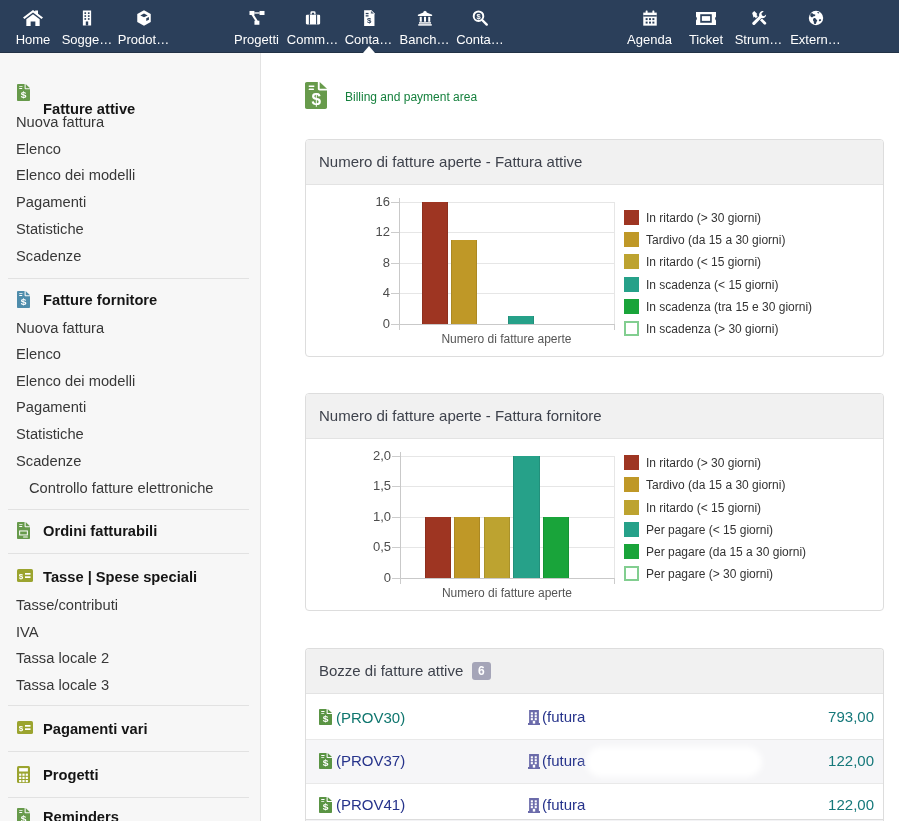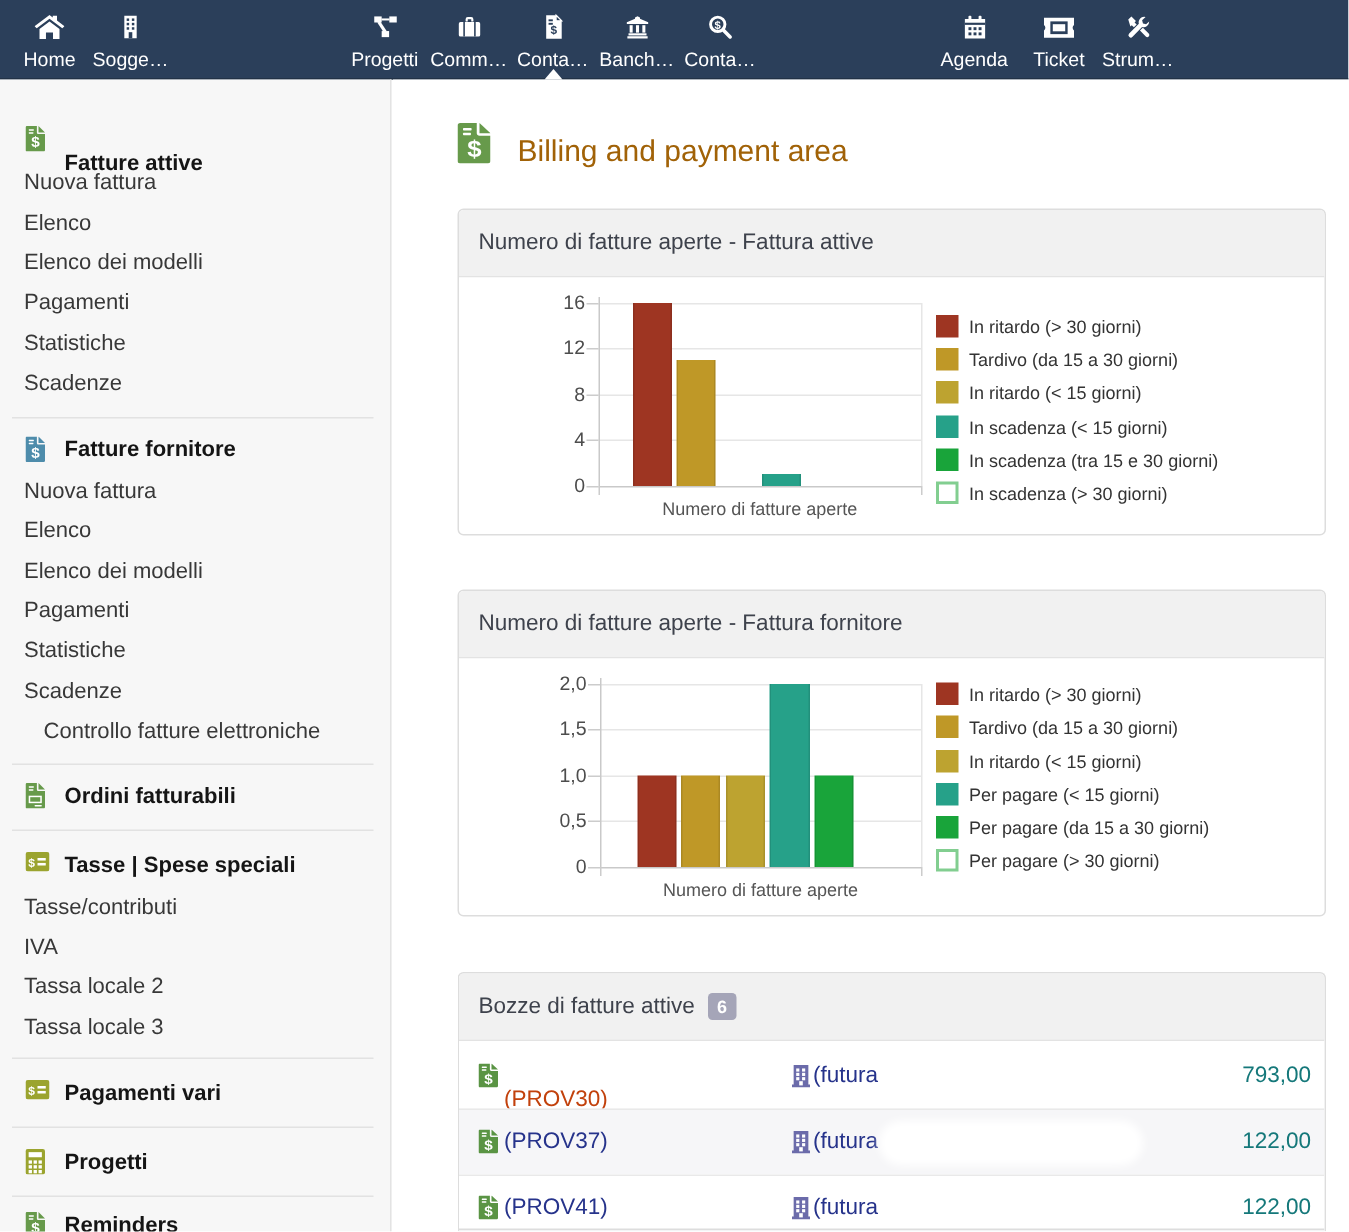--- a/index.html
+++ b/index.html
@@ -55,20 +55,32 @@
               <rect x="8.6" y="8.3" width="2.2" height="2.2"></rect>
               <rect x="13.2" y="8.3" width="2.2" height="2.2"></rect>
               <rect x="8.6" y="12.2" width="2.2" height="2.2"></rect>
               <rect x="13.2" y="12.2" width="2.2" height="2.2"></rect>
               <rect x="10.4" y="16.6" width="3.2" height="5.4"></rect>
             </g>
           </svg>
         </div>
         <span class="lb">Sogge…</span>
       </div>
+<div class="ni" style="left:113.5px">
+        <div class="ico">
+          <svg width="18" height="18" viewBox="0 0 24 24">
+            <path fill="#fff" d="M12 1.8l9 4.8v10.8l-9 4.8-9-4.8V6.6z"></path>
+            <g fill="#2b3f5a">
+              <path d="M12 6.1l4.9 2.5L12 11.1 7.1 8.6z"></path>
+              <path d="M15 12.4l3.6-1.9v3.7L15 16.1z"></path>
+            </g>
+          </svg>
+        </div>
+        <span class="lb">Prodot…</span>
+      </div>
 <div class="ni" style="left:282.5px">
         <div class="ico">
           <svg width="18" height="18" viewBox="0 0 24 24">
             <path fill="#fff" d="M4 7.5h16a1.5 1.5 0 0 1 1.5 1.5v10a1.5 1.5 0 0 1-1.5 1.5H4A1.5 1.5 0 0 1 2.5 19V9A1.5 1.5 0 0 1 4 7.5z"></path>
             <path fill="none" stroke="#fff" stroke-width="1.9" d="M9.5 7.2V5.1a1 1 0 0 1 1-1h3a1 1 0 0 1 1 1v2.1"></path>
             <g stroke="#2b3f5a" stroke-width="1.4">
               <line x1="7.2" y1="7.5" x2="7.2" y2="20.5"></line>
               <line x1="16.8" y1="7.5" x2="16.8" y2="20.5"></line>
             </g>
           </svg>
@@ -160,20 +172,34 @@
       </div>
 <div class="ni" style="left:728.5px">
         <div class="ico">
           <svg width="18" height="18" viewBox="0 0 24 24">
             <path fill="#fff" d="M21.5 7.2a5 5 0 0 1-6.3 4.9L6.7 20.7a2.1 2.1 0 0 1-3-3l8.6-8.5a5 5 0 0 1 6-6.2l-3.1 3.1.8 2.7 2.7.8z"></path>
             <path fill="#fff" d="M2.9 5.3L5.7 2.6l4 4.1-1.2 1.2 1.9 1.9-2.5 2.5L6 10.4 4.8 11.5z"></path>
             <path fill="#fff" d="M13.3 15.1l2.6-2.5 5.2 5.2a1.8 1.8 0 0 1-2.6 2.6z"></path>
           </svg>
         </div>
         <span class="lb">Strum…</span>
+      </div>
+<div class="ni" style="left:785.5px">
+        <div class="ico">
+          <svg width="18" height="18" viewBox="0 0 24 24">
+            <circle cx="12" cy="12" r="9.6" fill="#fff"></circle>
+            <g fill="#2b3f5a">
+              <path d="M4.8 6.1c1.1-.4 2.6-.5 3.4.4.5.7 1.8.3 2.5.9.7.5.4 1.6-.3 2-.9.4-1.9.2-2.6 1-.5.8-1.6.9-2.3.3-1-.7-1.4-2.2-1.1-3.3z"></path>
+              <path d="M9.4 12c1 0 2.3.3 2.6 1.3.3.9 1.5 1.1 1.6 2 .1.9-.8 1.4-1.1 2.2-.3.9-.2 2-1.2 2.4-1 .3-1.8-.6-2.1-1.4-.3-.8 0-1.7-.6-2.4-.6-.9-.9-2-.2-2.9.3-.5.5-1.1 1-1.2z"></path>
+              <path d="M16.2 14.1c.7-.7 2-.8 2.5 0 .4.7 0 1.6-.7 2-.7.3-1.7.2-2.1-.5-.3-.6 0-1.1.3-1.5z"></path>
+              <path d="M15 3.9c.8.3 1.6.8 1.4 1.4-.2.6-1.2.7-1.8.4-.6-.3-1-.9-.7-1.4.2-.5.6-.5 1.1-.4z"></path>
+            </g>
+          </svg>
+        </div>
+        <span class="lb">Extern…</span>
       </div>
 <div id="caret"></div>
     </div>
 <div id="side">
       <div class="sic" style="top:31px"><svg width="13" height="17" viewBox="0 0 384 512" preserveAspectRatio="none">
           <path fill="#679a4b" d="M32 0C14 0 0 14 0 32v448c0 18 14 32 32 32h320c18 0 32-14 32-32V160H256c-18 0-32-14-32-32V0z"></path>
           <path fill="#679a4b" d="M256 0v128h128z"></path>
           <rect x="64" y="64" width="100" height="30" rx="8" fill="#fff"></rect>
           <rect x="64" y="124" width="92" height="30" rx="8" fill="#fff"></rect>
           <text x="196" y="428" font-family="Liberation Sans,sans-serif" font-size="300" font-weight="bold" fill="#fff" text-anchor="middle">$</text>
@@ -257,21 +283,21 @@
 <div class="sh" style="top:751px">Reminders</div>
     </div>
 <div id="content">
       <div class="a" style="left:43px;top:29px"><svg width="22" height="27" viewBox="0 0 384 512" preserveAspectRatio="none">
           <path fill="#679a4b" d="M32 0C14 0 0 14 0 32v448c0 18 14 32 32 32h320c18 0 32-14 32-32V160H256c-18 0-32-14-32-32V0z"></path>
           <path fill="#679a4b" d="M256 0v128h128z"></path>
           <rect x="64" y="64" width="100" height="30" rx="8" fill="#fff"></rect>
           <rect x="64" y="124" width="92" height="30" rx="8" fill="#fff"></rect>
           <text x="196" y="428" font-family="Liberation Sans,sans-serif" font-size="300" font-weight="bold" fill="#fff" text-anchor="middle">$</text>
         </svg></div>
-<div class="a" style="left:83px;top:37px;font-size:20px;color:#a16207;">Billing and payment area</div>
+<div class="a" style="left:83px;top:37px;font-size:12px;color:#15803d;">Billing and payment area</div>
 <div class="panel" style="top:86px;height:218px">
 <div class="phead">
           <div class="ptitle">Numero di fatture aperte - Fattura attive</div>
         </div>
 <div class="glin" style="left:93px;top:61.5px;width:215px"></div>
 <div class="glin" style="left:93px;top:92px;width:215px"></div>
 <div class="glin" style="left:93px;top:122.5px;width:215px"></div>
 <div class="glin" style="left:93px;top:153px;width:215px"></div>
 <div class="a" style="left:308px;top:61.5px;width:1px;height:122.5px;background:#e6e6e6"></div>
 <div class="a" style="left:93px;top:57.5px;width:1px;height:126.5px;background:#c9c9c9"></div>
@@ -353,21 +379,21 @@
           <span style="position:absolute;left:166px;top:13px;background:#a5a5b8;color:#fff;font-size:12px;font-weight:bold;border-radius:3px;padding:2px 6px;line-height:14px;">6</span>
         </div>
 <div class="a" style="left:0;top:45px;width:577px;height:45px;background:#fff;"></div>
 <div class="a" style="left:13px;top:59.5px"><svg width="13" height="16" viewBox="0 0 384 512" preserveAspectRatio="none">
             <path fill="#5a9444" d="M32 0C14 0 0 14 0 32v448c0 18 14 32 32 32h320c18 0 32-14 32-32V160H256c-18 0-32-14-32-32V0z"></path>
             <path fill="#5a9444" d="M256 0v128h128z"></path>
             <rect x="64" y="64" width="100" height="30" rx="8" fill="#fff"></rect>
             <rect x="64" y="124" width="92" height="30" rx="8" fill="#fff"></rect>
             <text x="196" y="428" font-family="Liberation Sans,sans-serif" font-size="300" font-weight="bold" fill="#fff" text-anchor="middle">$</text>
           </svg></div>
-<div class="a rowtxt" style="left:30px;top:75px;color:#c2410c">(PROV30)</div>
+<div class="a rowtxt" style="left:30px;top:60px;color:#0f766e">(PROV30)</div>
 <div class="a" style="left:222px;top:60.5px"><svg width="12" height="15" viewBox="0 0 12 15">
             <rect x="1.1" y="0" width="9.8" height="13.6" fill="#6b6baa"></rect>
             <rect x="0" y="13" width="12" height="2" fill="#6b6baa"></rect>
             <rect x="2.8" y="2.3" width="2.1" height="2.1" fill="#fff"></rect>
             <rect x="6.7" y="2.3" width="2.1" height="2.1" fill="#fff"></rect>
             <rect x="2.8" y="5.2" width="2.1" height="2.1" fill="#fff"></rect>
             <rect x="6.7" y="5.2" width="2.1" height="2.1" fill="#fff"></rect>
             <rect x="2.8" y="8.1" width="2.1" height="2.1" fill="#fff"></rect>
             <rect x="6.7" y="8.1" width="2.1" height="2.1" fill="#fff"></rect>
             <rect x="4.8" y="10.8" width="2.4" height="2.8" fill="#fff"></rect>

